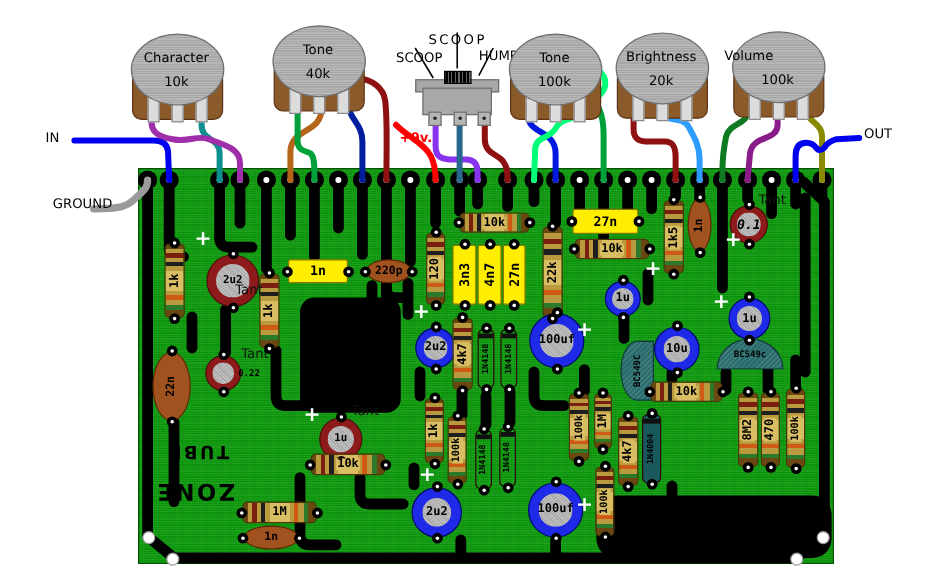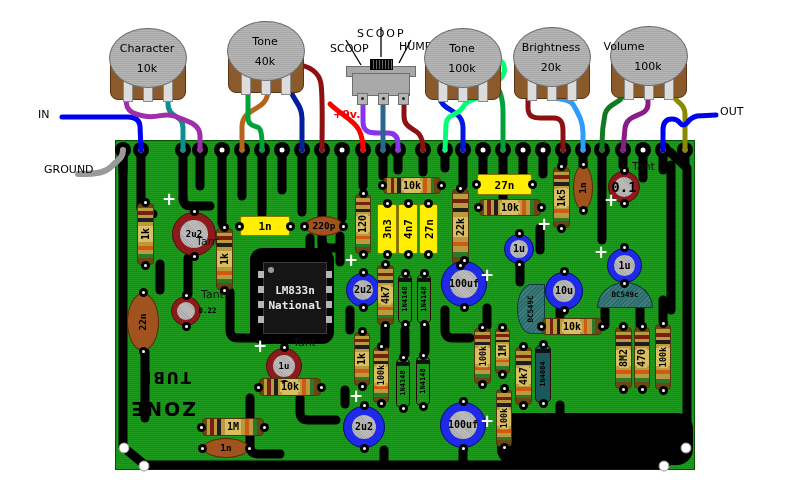--- a/index.html
+++ b/index.html
@@ -197,25 +197,20 @@
       </g>
     <g fill="#fff" stroke="#9a9a9a" stroke-width="1">
       <circle cx="124" cy="448" r="5"></circle>
         <circle cx="144" cy="466" r="5"></circle>
       <circle cx="686" cy="448" r="5"></circle>
         <circle cx="664" cy="466" r="5"></circle>
     </g>
   </svg>
 
   <div class="lay" id="components-layer">
-    <div class="ic" id="ic-chip" style="left: 263px; top: 262px; width: 62px; height: 70px;">
-      <span class="icpin1"></span>
-      <span class="icline">LM833n</span>
-      <span class="icline">National</span>
-    </div>
   <div class="comp res v" style="left: 137px; top: 203px; width: 17px; height: 62px;">
         <span class="dot t"></span>
         <span class="dot b"></span>
         <span class="clabel rot" style="font-size: 10px;">1k</span>
       </div>
       <div class="comp tant c" style="left: 172px; top: 212px; width: 44px; height: 44px;">
         <span class="dot t"></span>
         <span class="dot b"></span>
         <span class="clabel" style="font-size: 9px;">2u2</span>
       </div>
@@ -290,21 +285,21 @@
         <span class="clabel rot" style="font-size: 10px;">1k5</span>
       </div>
       <div class="comp capoval v" style="left: 573px; top: 165px; width: 20px; height: 45px;">
         <span class="dot t"></span>
         <span class="dot b"></span>
         <span class="clabel rot" style="font-size: 9.5px;">1n</span>
       </div>
       <div class="comp tant c" style="left: 608px; top: 171px; width: 32px; height: 32px;">
         <span class="dot t"></span>
         <span class="dot b"></span>
-        <span class="clabel" style="font-size: 14px;">0.1</span>
+        <span class="clabel" style="font-size: 11px; font-style: italic;">0.1</span>
       </div>
       <div class="comp elec c" style="left: 346px; top: 273px; width: 34px; height: 34px;">
         <span class="dot t"></span>
         <span class="dot b"></span>
         <span class="clabel" style="font-size: 10px;">2u2</span>
       </div>
       <div class="comp res v" style="left: 377px; top: 265px; width: 17px; height: 60px;">
         <span class="dot t"></span>
         <span class="dot b"></span>
         <span class="clabel rot" style="font-size: 10px;">4k7</span>

